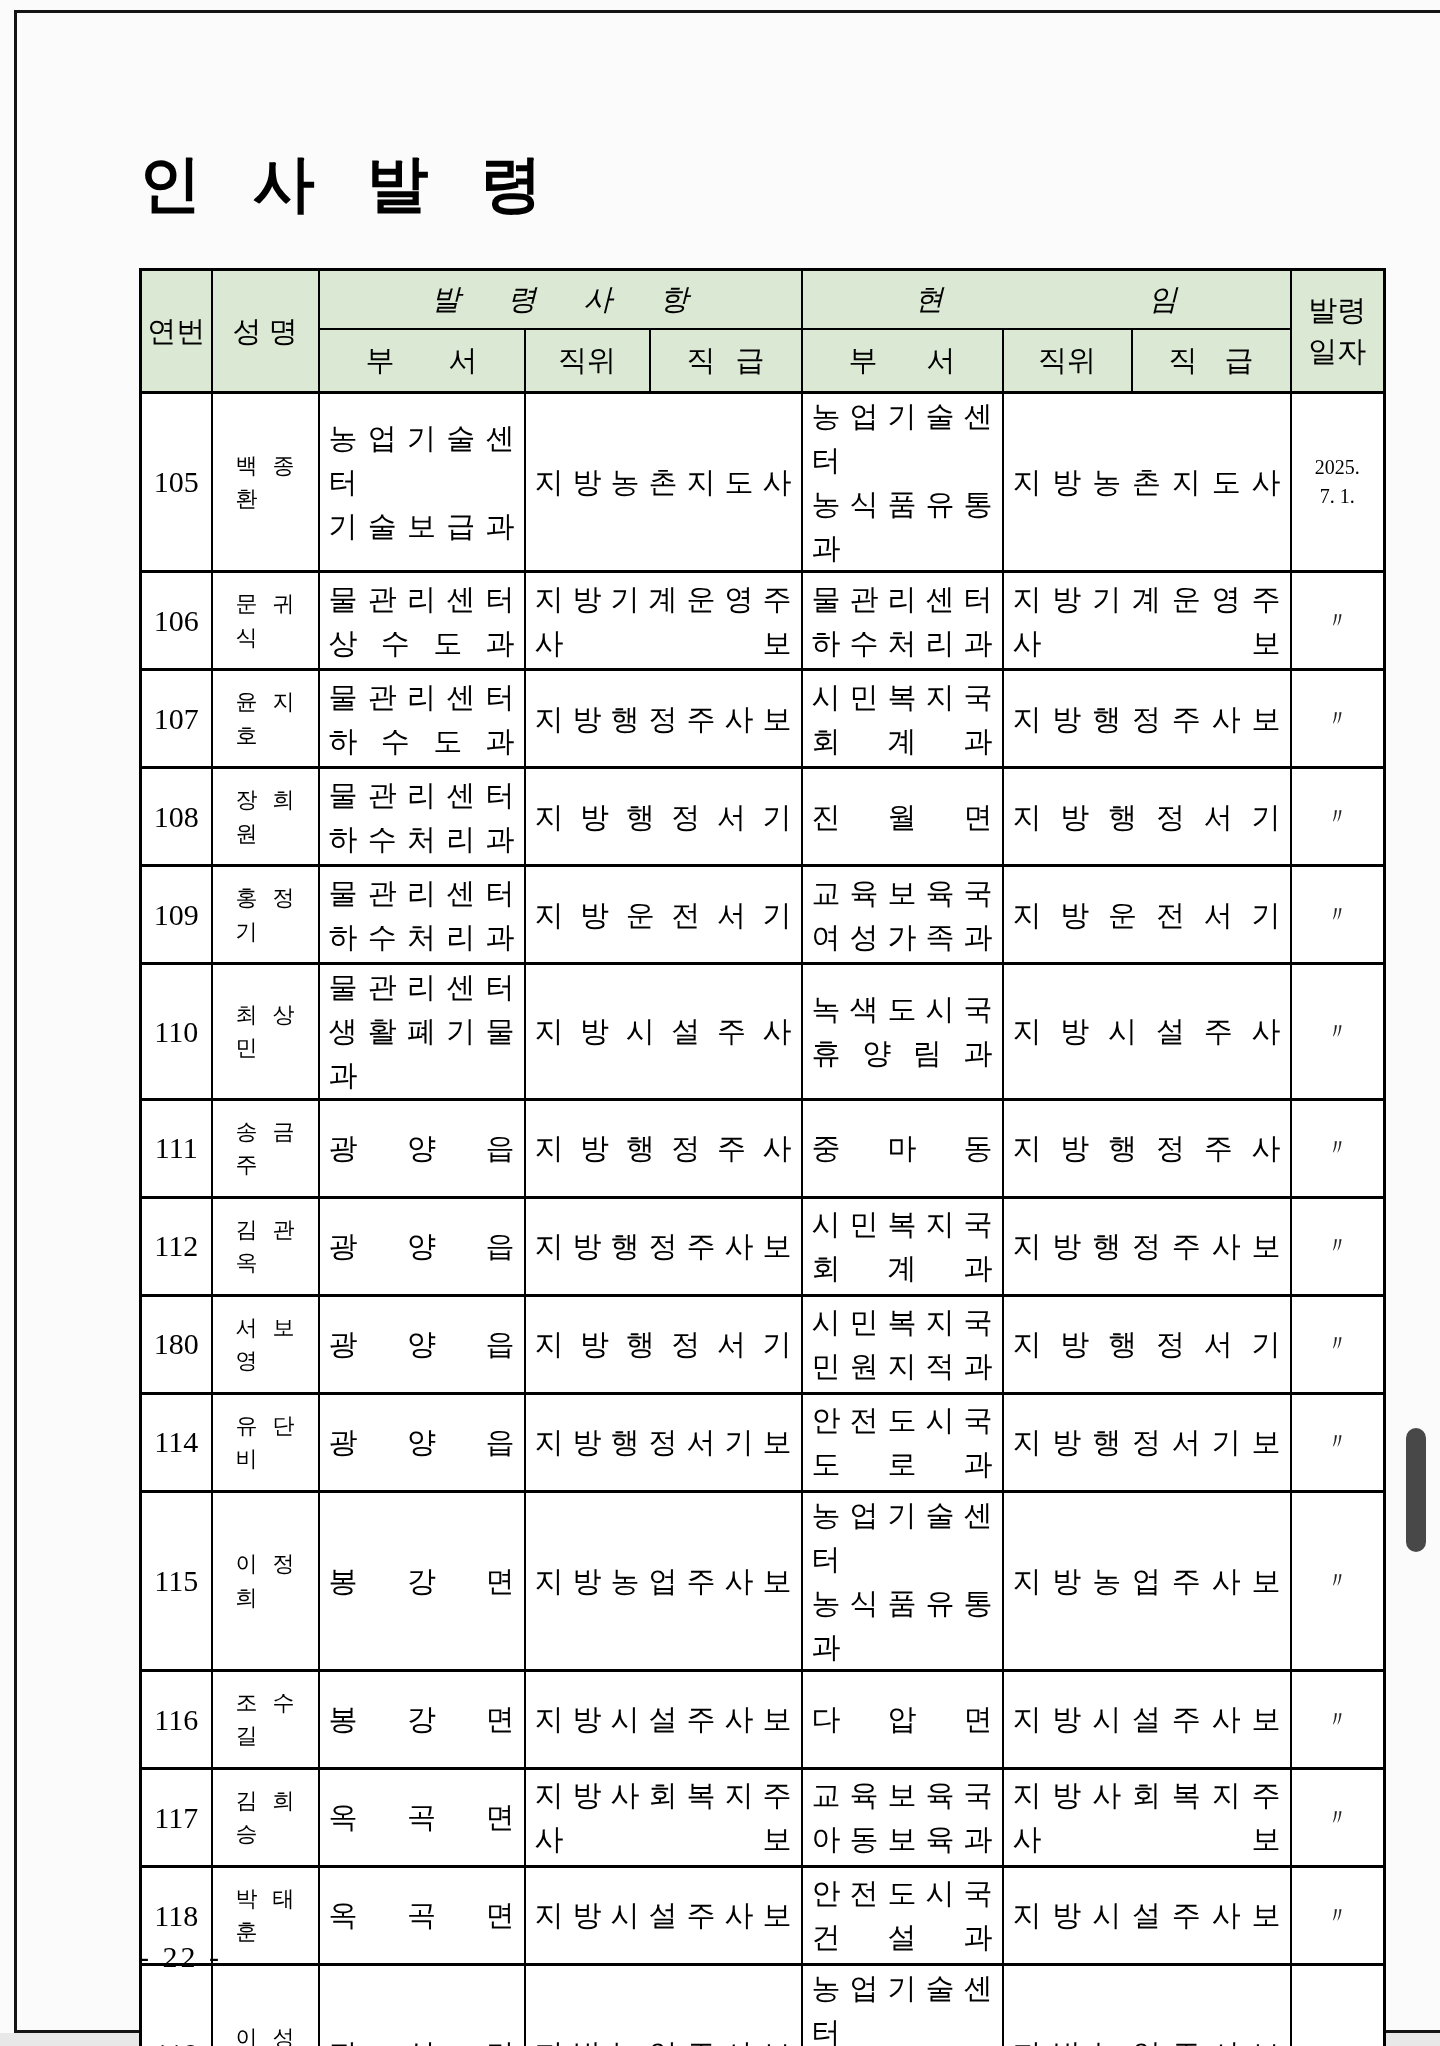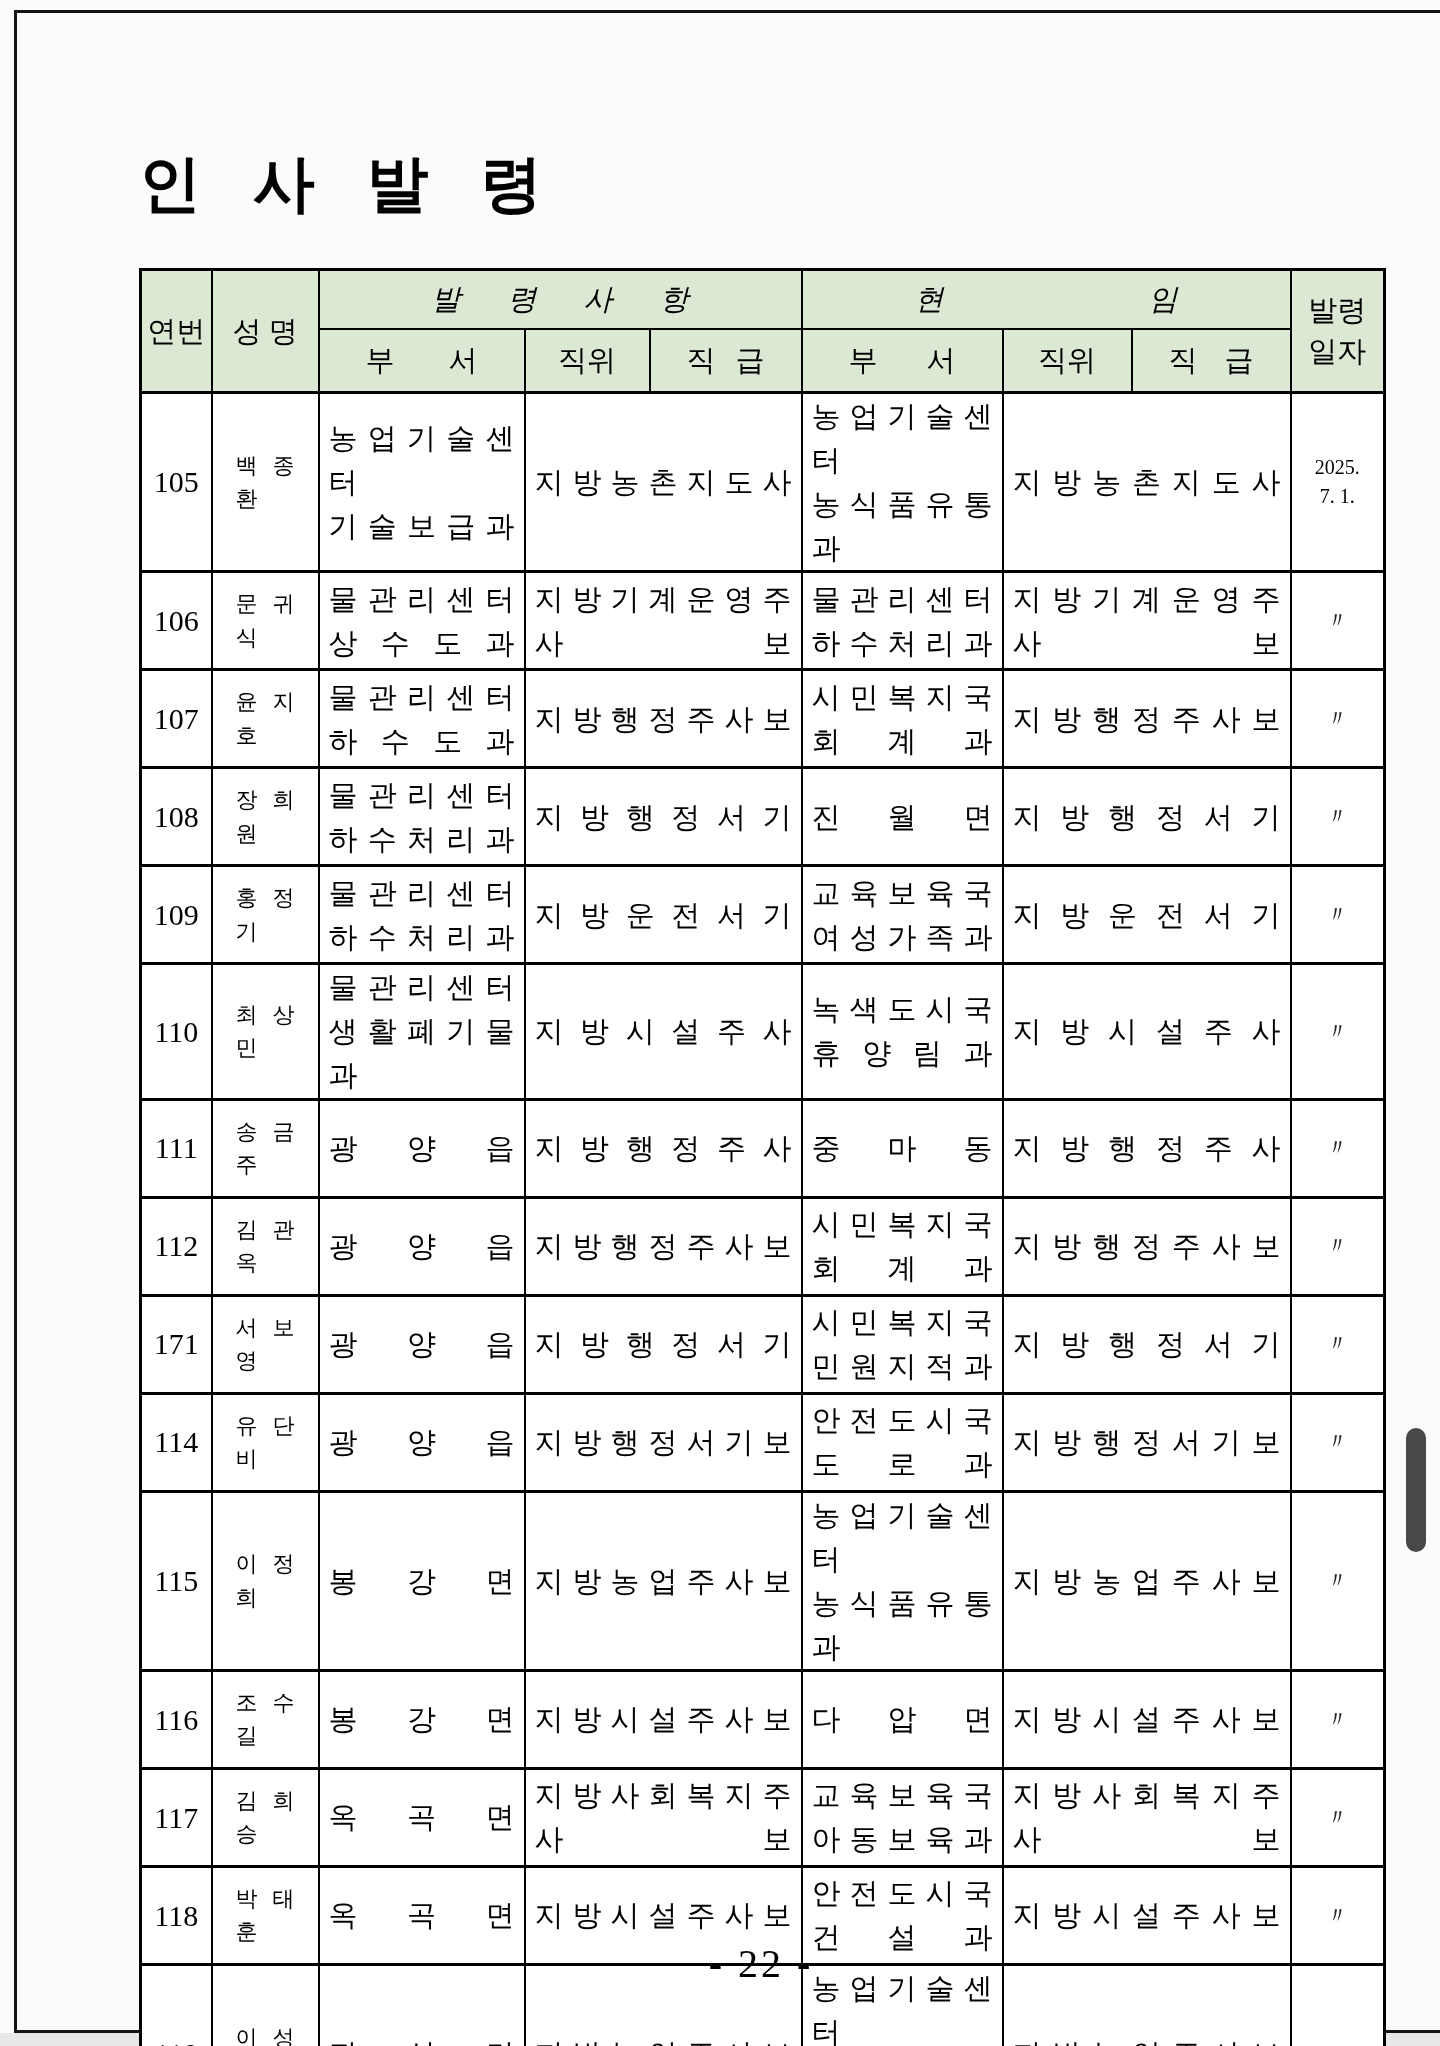--- a/index.html
+++ b/index.html
@@ -44,21 +44,21 @@
   .num { font-size:30px; }
   .date { font-size:20px; }
   .ditto { font-size:23px; color:#222; }
   .grp  { padding:0 112px; line-height:1;font-style:italic; }
   .hdept{ padding:0 46px; line-height:1; }
   .hrank{ padding:0 36px; line-height:1; }
   .hdate{ line-height:1.4; }
 
   .page-number {
     position:absolute; left:139px; top:1940px; width:1244px;
-    text-align:center; font-size:40px; letter-spacing:3px;
+    text-align:left; font-size:30px; letter-spacing:3px;
   }
   .scroll-thumb {
     position:absolute; left:1406px; top:1428px; width:20px; height:124px;
     background:#484848; border-radius:10px;
   }
 </style>
 </head>
 <body>
 
 <div class="stage">
@@ -314,21 +314,21 @@
           </td>
           <td colspan="2">
             <div class="jt">지 방 행 정 주 사 보</div>
           </td>
           <td>
             <div class="ctr ditto">〃</div>
           </td>
         </tr>
         <tr>
           <td>
-            <div class="ctr num">171</div>
+            <div class="ctr num">180</div>
           </td>
           <td>
             <div class="jt name">서 보 영</div>
           </td>
           <td>
             <div class="jt">광 양 읍</div>
           </td>
           <td colspan="2">
             <div class="jt">지 방 행 정 서 기</div>
           </td>

